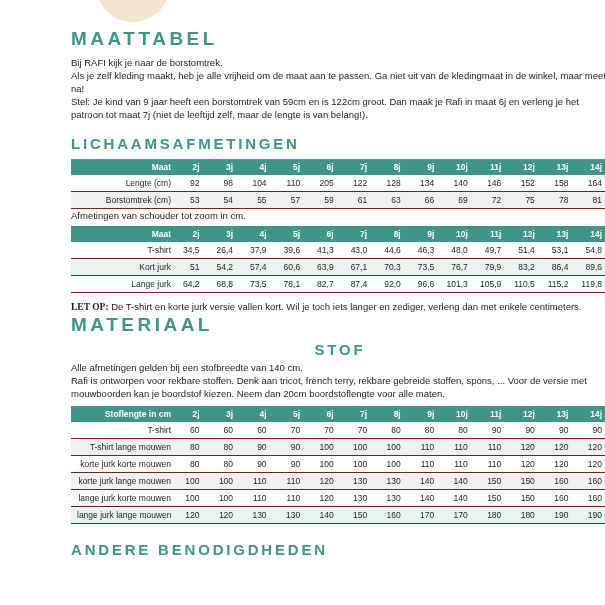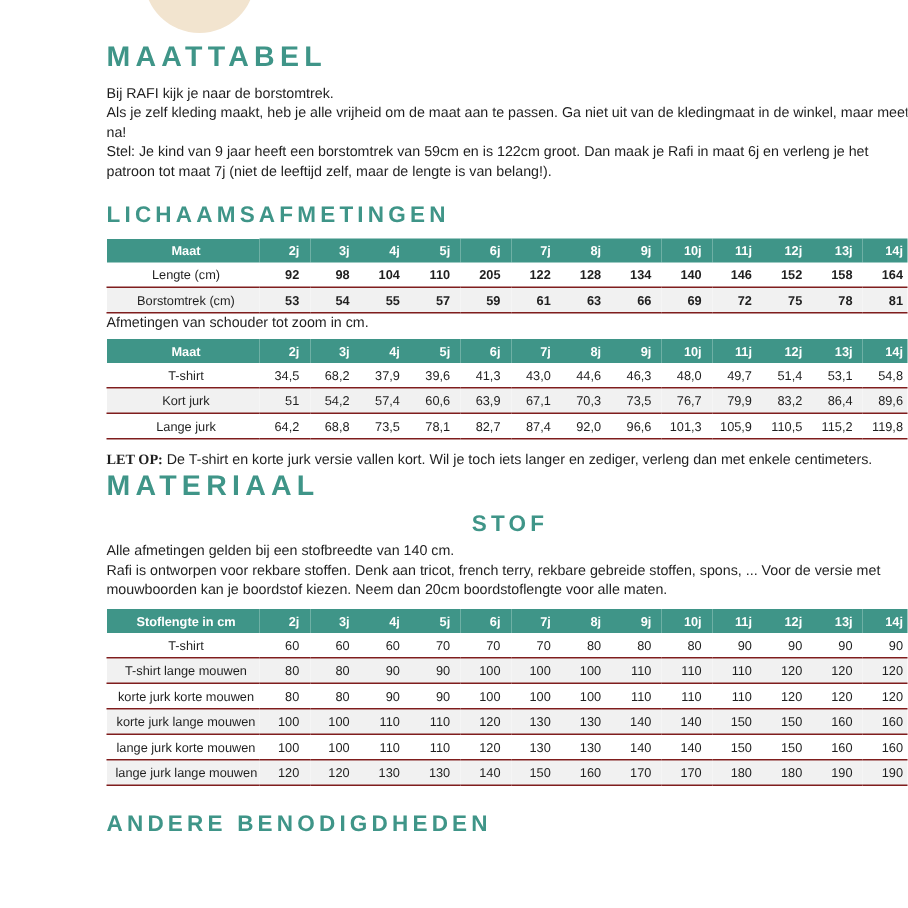--- a/index.html
+++ b/index.html
@@ -45,26 +45,26 @@
     width:100%;
     border-collapse:collapse;
     table-layout:fixed;
     font-size:8.5px;
     line-height:9px;
   }
   .size-table thead tr { background:var(--accent,#3f9588); color:#fff; }
   .size-table th, .size-table td { padding:3.5px 7px 3.5px 0; text-align:right; }
   .size-table th { font-weight:700; }
   .size-table th.label-col, .size-table td.label-col {
-    width:102px; text-align:center; padding-left:6px; padding-right:2px;
+    width:102px; text-align:right; padding-left:6px; padding-right:2px;
     overflow:hidden; white-space:nowrap;
   }
   .size-table tbody tr { border-bottom:1px solid #7f1d1d; }
   .size-table tbody tr:nth-child(even) { background:#f1f1f1; }
-  .size-table.bold-vals tbody td:not(.label-col) { font-weight:700; }
+  .size-table.bold-vals tbody td:not(.label-col) { font-weight:400; }
   .mt-t3 { margin-top:6px; }
 </style>
 </head>
 <body>
 
 <div class="page">
   <div class="circle"></div>
 
   <h1 class="sec">MAATTABEL</h1>
   <p class="body">Bij RAFI kijk je naar de borstomtrek.</p>
@@ -144,21 +144,21 @@
           <th>11j</th>
           <th>12j</th>
           <th>13j</th>
           <th>14j</th>
         </tr>
       </thead>
     <tbody>
         <tr>
           <td class="label-col">T-shirt</td>
           <td>34,5</td>
-          <td>68,2</td>
+          <td>26,4</td>
           <td>37,9</td>
           <td>39,6</td>
           <td>41,3</td>
           <td>43,0</td>
           <td>44,6</td>
           <td>46,3</td>
           <td>48,0</td>
           <td>49,7</td>
           <td>51,4</td>
           <td>53,1</td>

